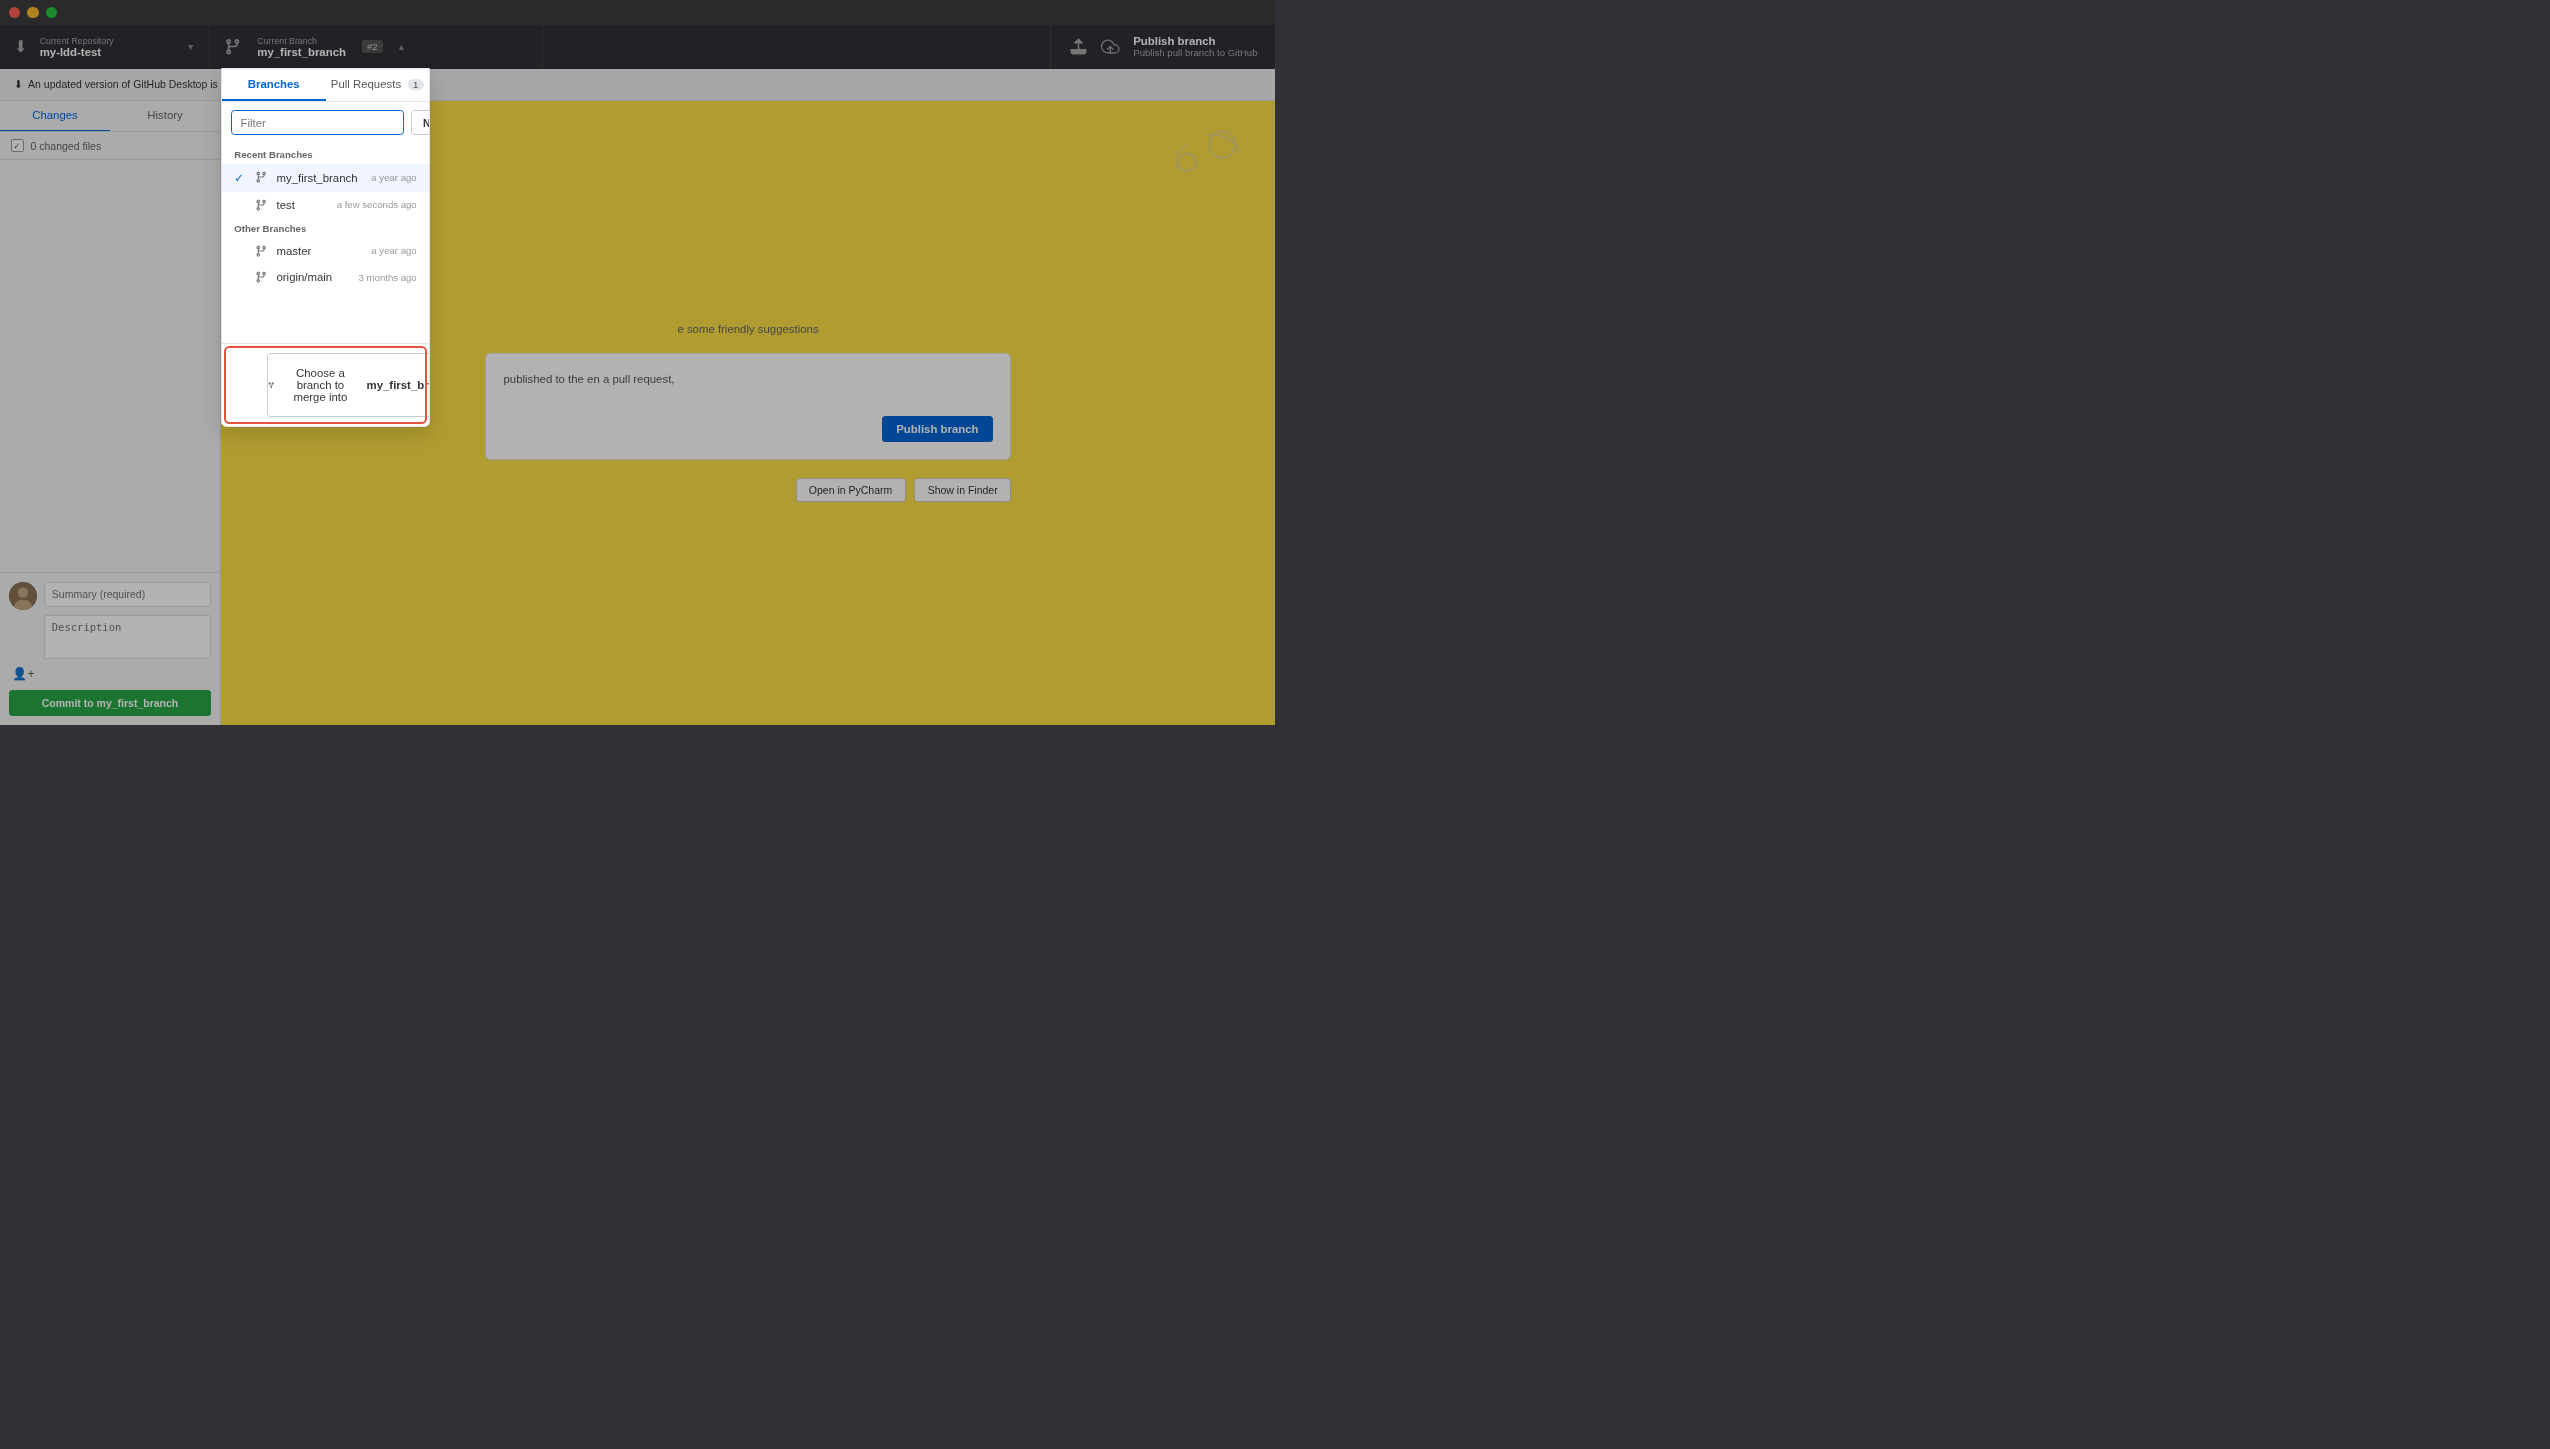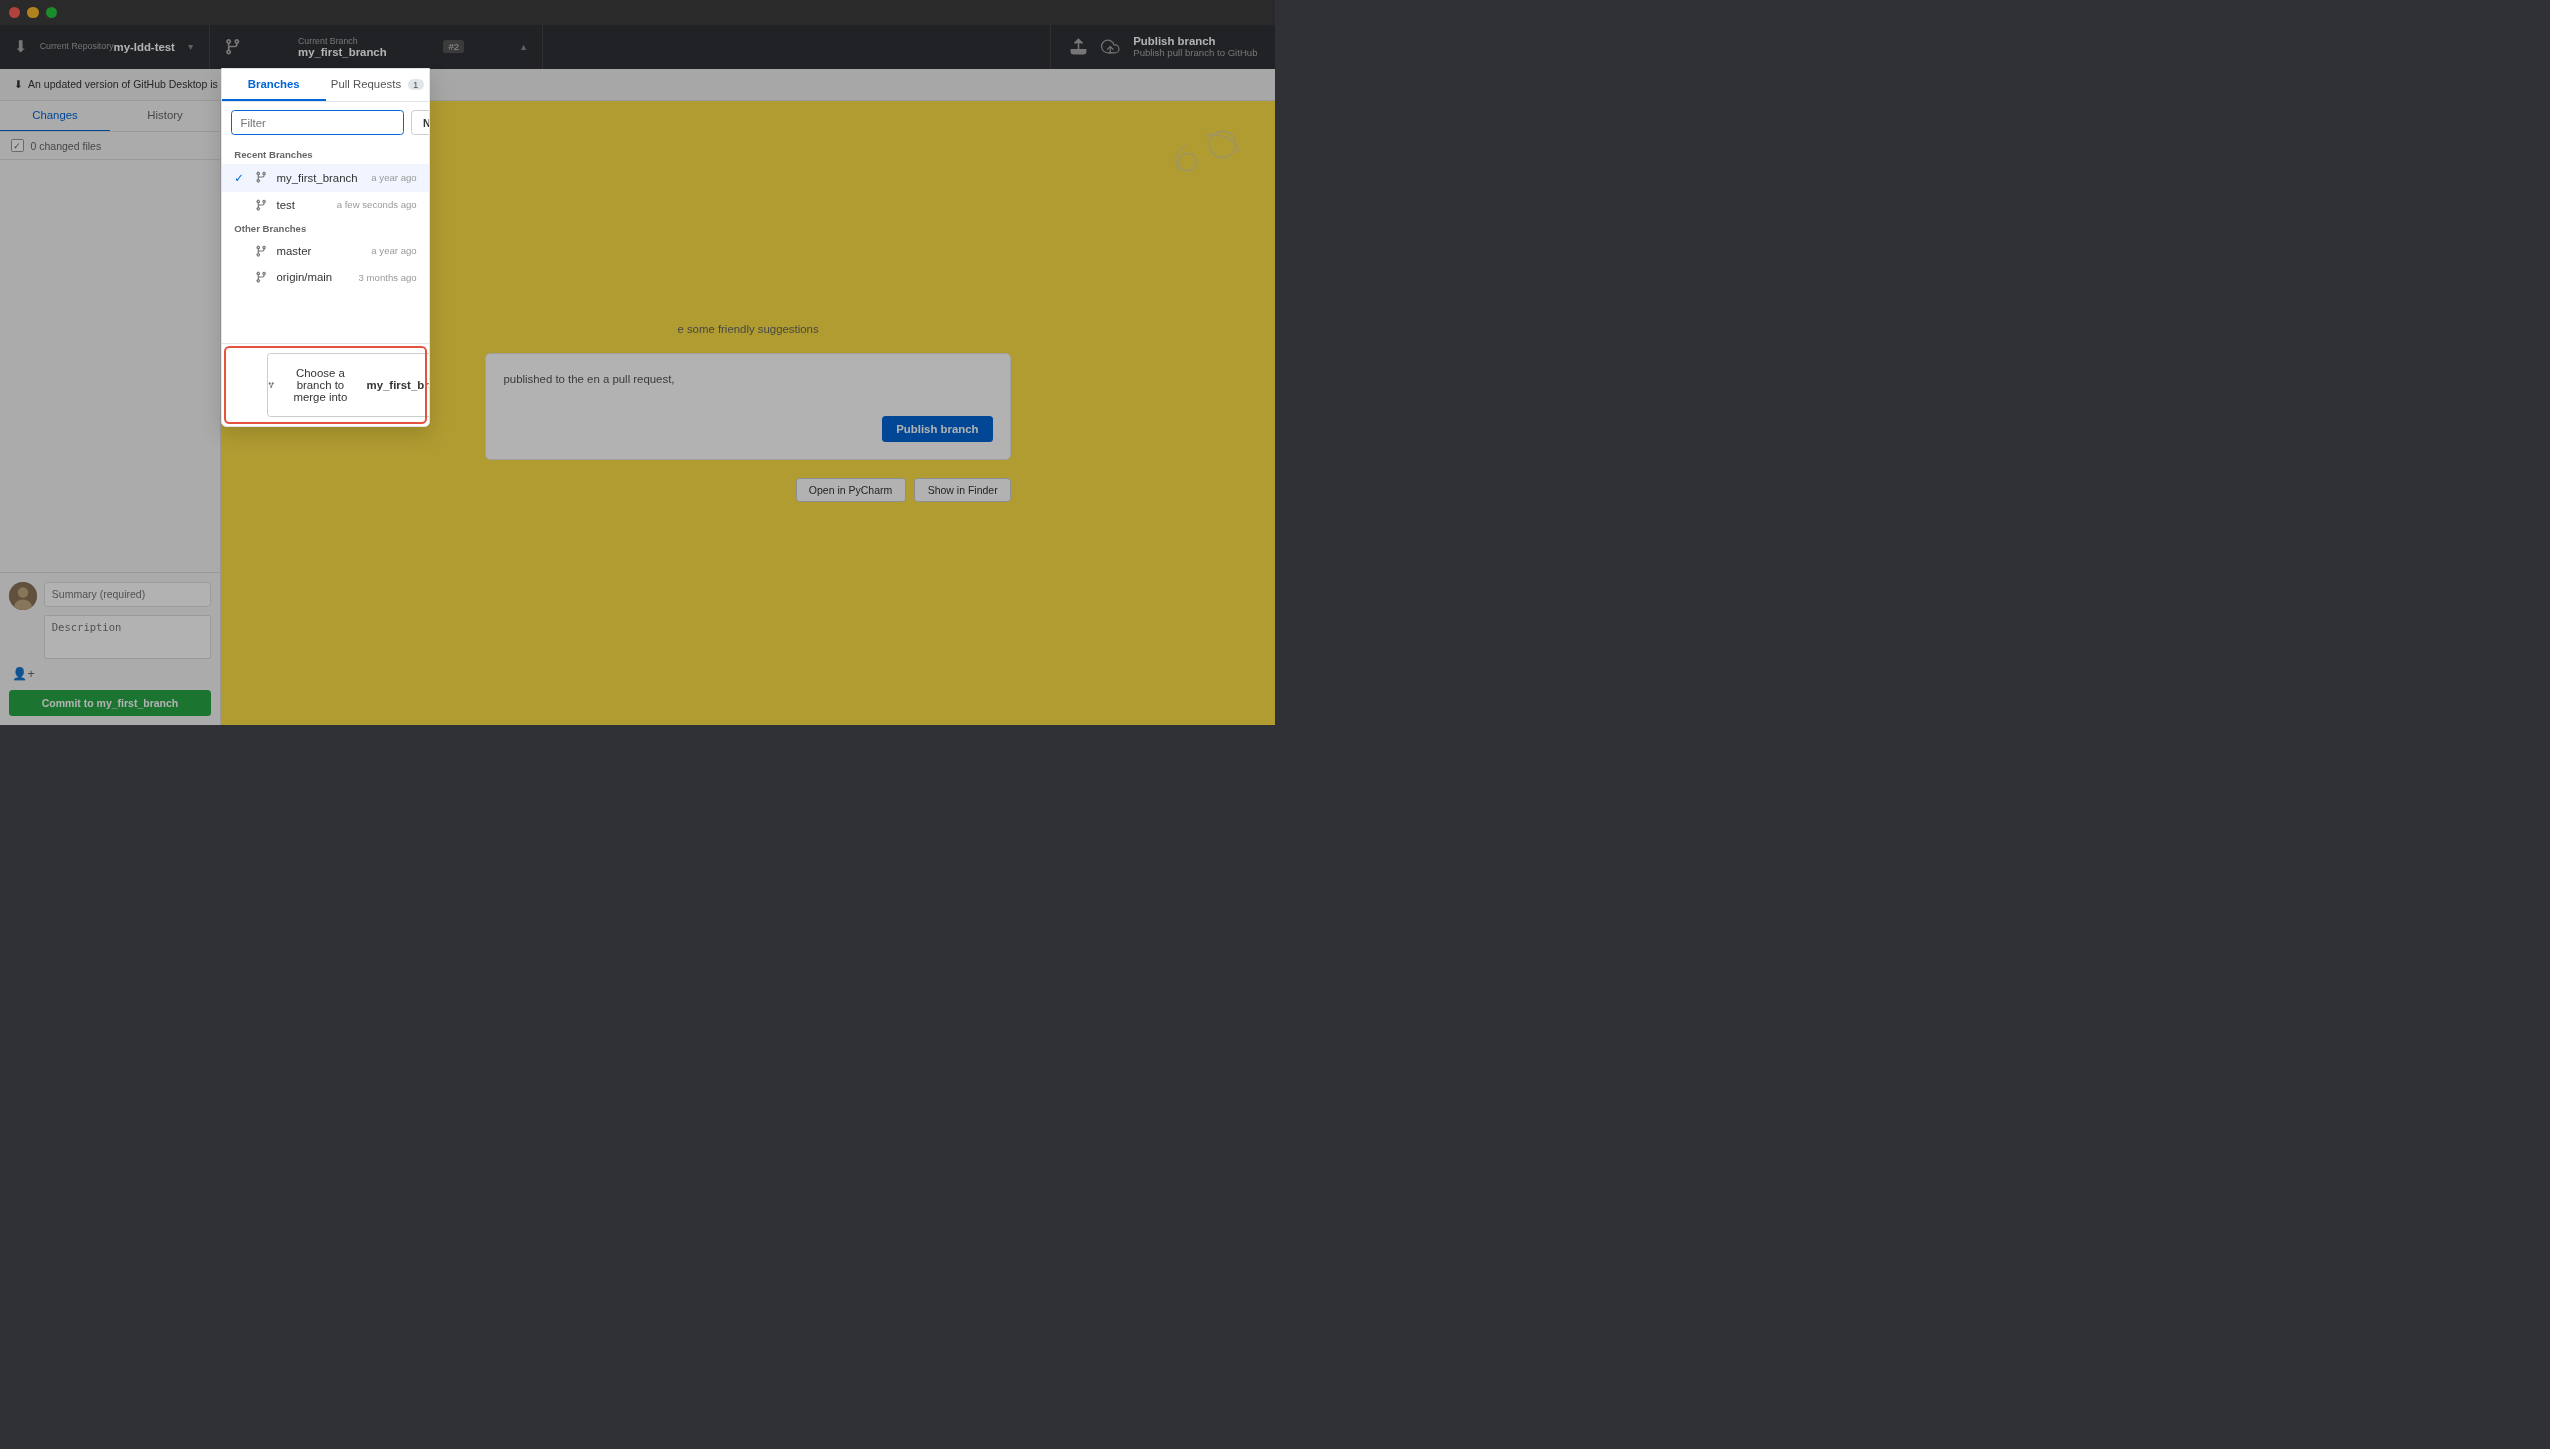--- a/index.html
+++ b/index.html
@@ -55,21 +55,21 @@
       cursor: pointer;
     }
 
     .toolbar-repo {
       width: 210px;
       gap: 8.8px;
     }
 
     .toolbar-repo-text {
       display: flex;
-      flex-direction: row;
+      flex-direction: column;
     }
 
     .toolbar-repo-label {
       font-size: 8.8px;
       color: #aaa;
     }
 
     .toolbar-repo-name {
       font-size: 11.4px;
       font-weight: 600;
@@ -557,21 +557,21 @@
 
     <div class="toolbar-section toolbar-repo">
       <span style="font-size:16px;color:#aaa;margin-right:3.5px;">⬇</span>
       <div class="toolbar-repo-text">
         <span class="toolbar-repo-label">Current Repository</span>
         <span class="toolbar-repo-name">my-ldd-test</span>
       </div>
       <span class="chevron-down">▼</span>
     </div>
 
-    <div class="toolbar-section toolbar-branch" style="border-right:0.9px solid #444;flex:1;max-width:333px;justify-content:space-between;">
+    <div class="toolbar-section toolbar-branch" style="border-right:0.9px solid #444;flex:1;max-width:333px;">
       <svg width="17.5" height="17.5" viewBox="0 0 16 16" fill="#aaa" style="margin-right:7px;">
         <path fill-rule="evenodd" d="M11.75 2.5a.75.75 0 100 1.5.75.75 0 000-1.5zm-2.25.75a2.25 2.25 0 113 2.122V6A2.5 2.5 0 0110 8.5H6a1 1 0 00-1 1v1.128a2.251 2.251 0 11-1.5 0V5.372a2.25 2.25 0 111.5 0v1.836A2.492 2.492 0 016 7h4a1 1 0 001-1v-.628A2.25 2.25 0 019.5 3.25zM4.25 12a.75.75 0 100 1.5.75.75 0 000-1.5zM3.5 3.25a.75.75 0 111.5 0 .75.75 0 01-1.5 0z"></path>
       </svg>
       <div class="branch-text">
         <span class="branch-label">Current Branch</span>
         <span class="branch-name">my_first_branch</span>
       </div>
       <span class="branch-badge">#2</span>
       <span class="branch-expand" style="margin-left:5.3px;">▲</span>
     </div>

